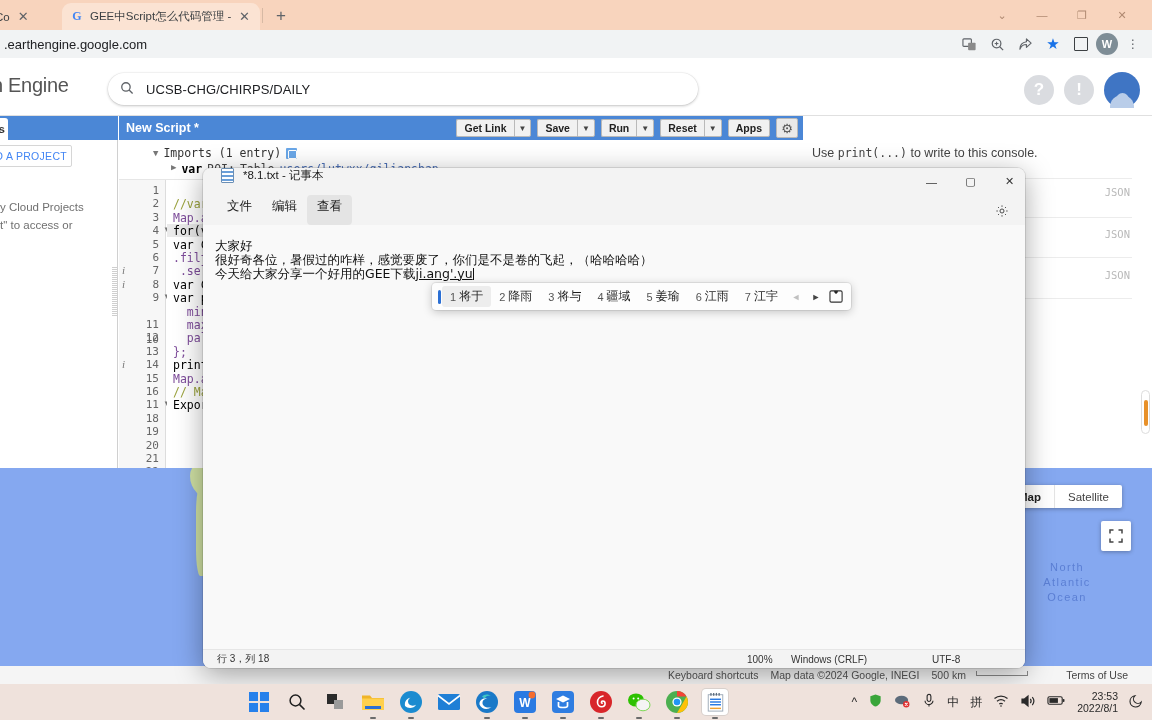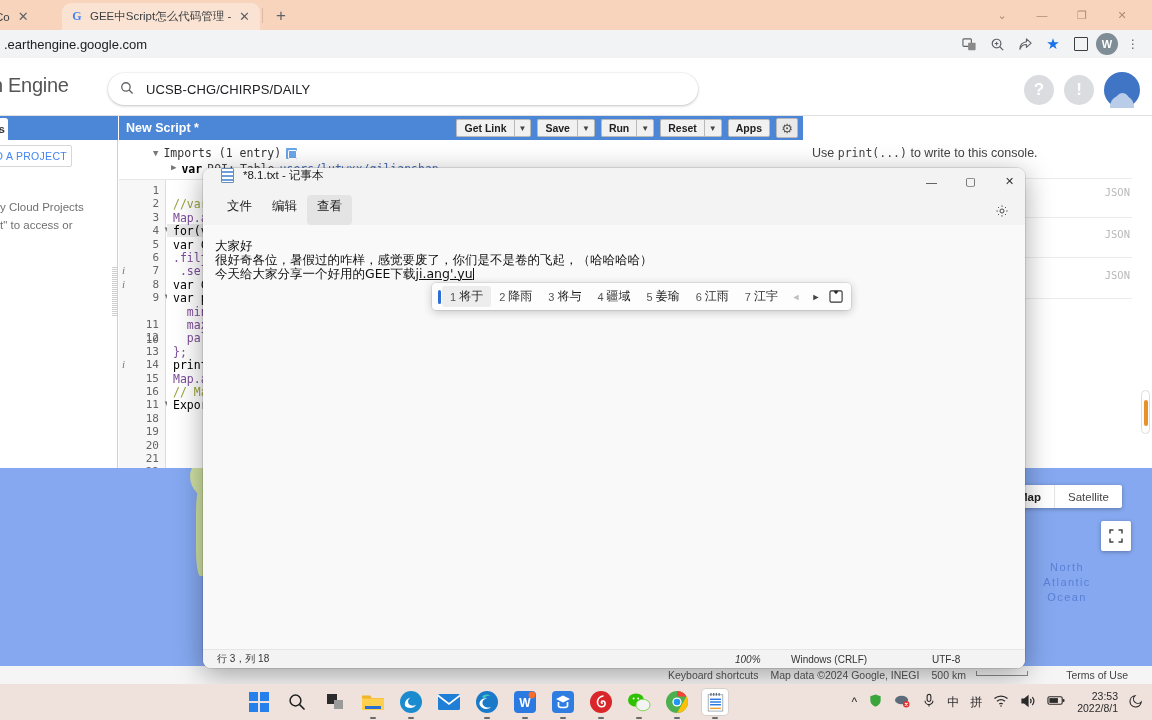--- a/index.html
+++ b/index.html
@@ -585,21 +585,21 @@
         <path d="M8 1.6v1.6M8 12.8v1.6M1.6 8h1.6M12.8 8h1.6M3.5 3.5l1.1 1.1M11.4 11.4l1.1 1.1M12.5 3.5l-1.1 1.1M4.6 11.4l-1.1 1.1"></path>
       </svg>
     </div>
     <div class="np-body">
       <div class="np-text">大家好</div>
       <div class="np-text">很好奇各位，暑假过的咋样，感觉要废了，你们是不是卷的飞起，（哈哈哈哈）</div>
       <div class="np-text"><span>今天给大家分享一个好用的GEE下载</span><span class="np-composing">ji.ang'.yu</span><span class="np-caret"></span></div>
     </div>
     <div class="np-status">
       <span class="left">行 3，列 18</span>
-      <span class="s" style="left:532px;font-style:italic;">100%</span>
+      <span class="s" style="left:544px;">100%</span>
       <span class="s" style="left:588px;">Windows (CRLF)</span>
       <span class="s" style="left:716px;margin-left:13px;">UTF-8</span>
     </div>
   </div>
 
   <div class="ime">
     <span class="ime-bar-left"></span>
     <span class="ime-cand sel">
         <span class="idx">1</span>
         <span>将于</span>

